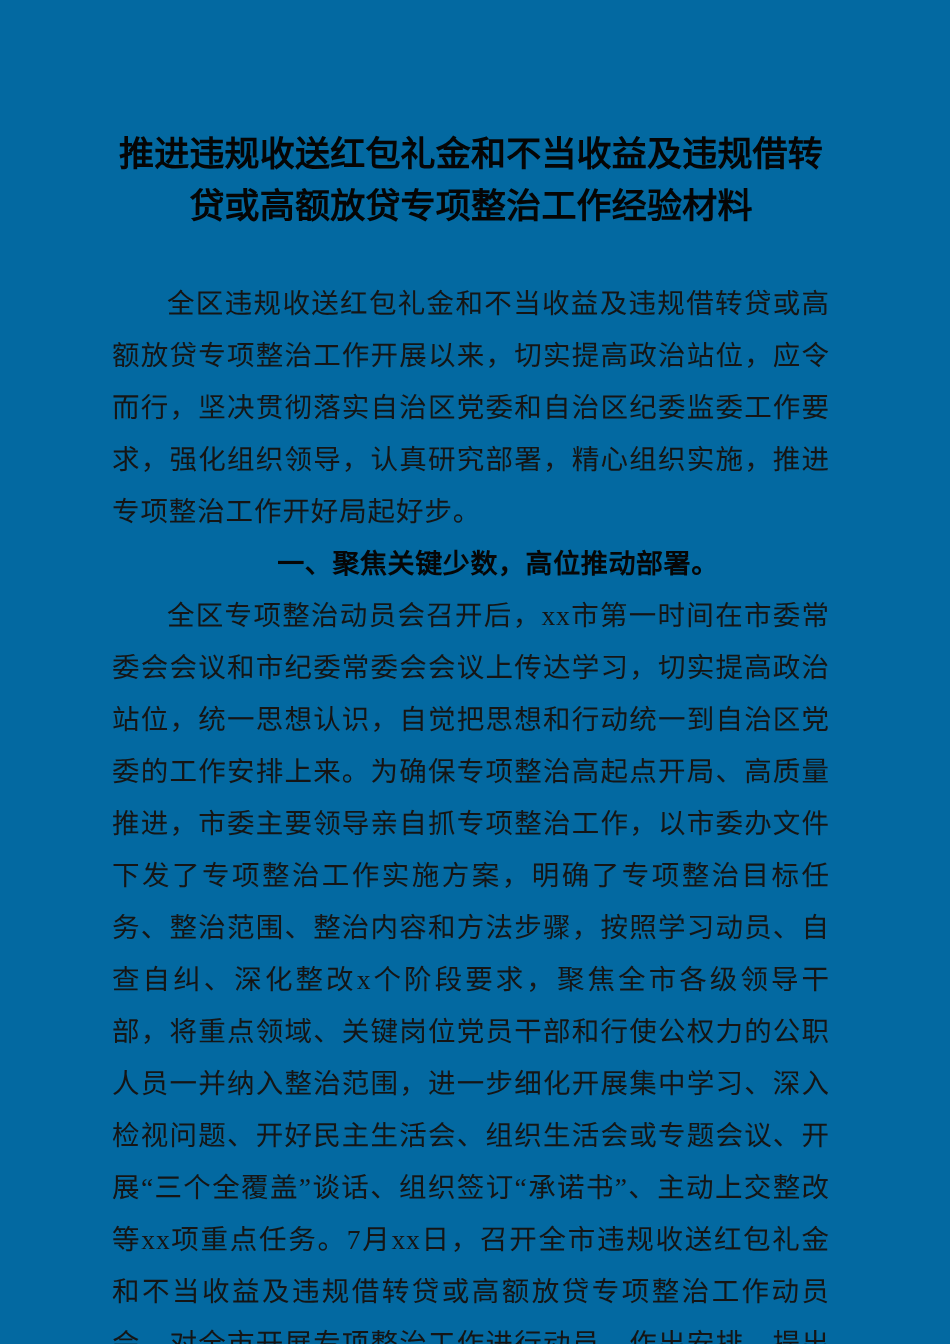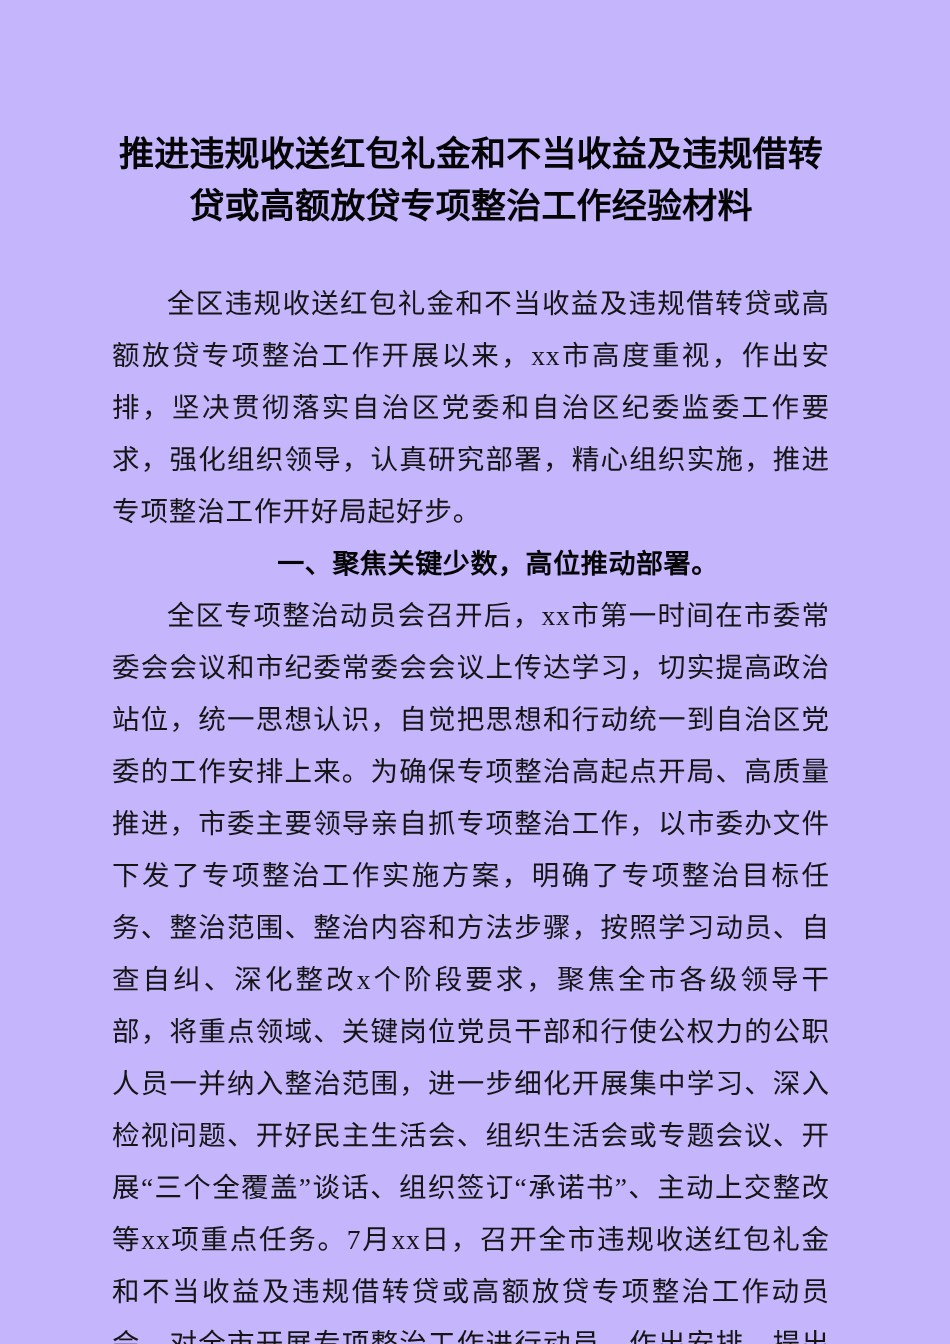--- a/index.html
+++ b/index.html
@@ -14,21 +14,21 @@
     overflow: hidden;
     font-family: "Liberation Serif", "DejaVu Serif", serif;
     color: #0d0d0d;
     -webkit-font-smoothing: antialiased;
   }
 
   .page {
     position: relative;
     width: 950px;
     height: 1344px;
-    background: #c4b5fd;
+    background: #0369a1;
     box-sizing: border-box;
     padding: 0;
   }
 
   .doc-body {
     position: absolute;
     left: 112px;
     top: 0;
     width: 718px;
   }
@@ -85,20 +85,20 @@
 </head>
 <body>
 
 <div class="page">
   <div class="doc-body">
 
     <h1 class="doc-title">推进违规收送红包礼金和不当收益及违规借转贷或高额放贷专项整治工作经验材料</h1>
 
     <div class="title-gap"></div>
 
-    <p class="para">全区违规收送红包礼金和不当收益及违规借转贷或高额放贷专项整治工作开展以来，xx市高度重视，作出安排，坚决贯彻落实自治区党委和自治区纪委监委工作要求，强化组织领导，认真研究部署，精心组织实施，推进专项整治工作开好局起好步。</p>
+    <p class="para">全区违规收送红包礼金和不当收益及违规借转贷或高额放贷专项整治工作开展以来，切实提高政治站位，应令而行，坚决贯彻落实自治区党委和自治区纪委监委工作要求，强化组织领导，认真研究部署，精心组织实施，推进专项整治工作开好局起好步。</p>
 
     <p class="section-heading">一、聚焦关键少数，高位推动部署。</p>
 
     <p class="para">全区专项整治动员会召开后，xx市第一时间在市委常委会会议和市纪委常委会会议上传达学习，切实提高政治站位，统一思想认识，自觉把思想和行动统一到自治区党委的工作安排上来。为确保专项整治高起点开局、高质量推进，市委主要领导亲自抓专项整治工作，以市委办文件下发了专项整治工作实施方案，明确了专项整治目标任务、整治范围、整治内容和方法步骤，按照学习动员、自查自纠、深化整改x个阶段要求，聚焦全市各级领导干部，将重点领域、关键岗位党员干部和行使公权力的公职人员一并纳入整治范围，进一步细化开展集中学习、深入检视问题、开好民主生活会、组织生活会或专题会议、开展“三个全覆盖”谈话、组织签订“承诺书”、主动上交整改等xx项重点任务。7月xx日，召开全市违规收送红包礼金和不当收益及违规借转贷或高额放贷专项整治工作动员会，对全市开展专项整治工作进行动员、作出安排，提出要求。各</p>
 
   </div>
 </div>
 
 </body></html>

